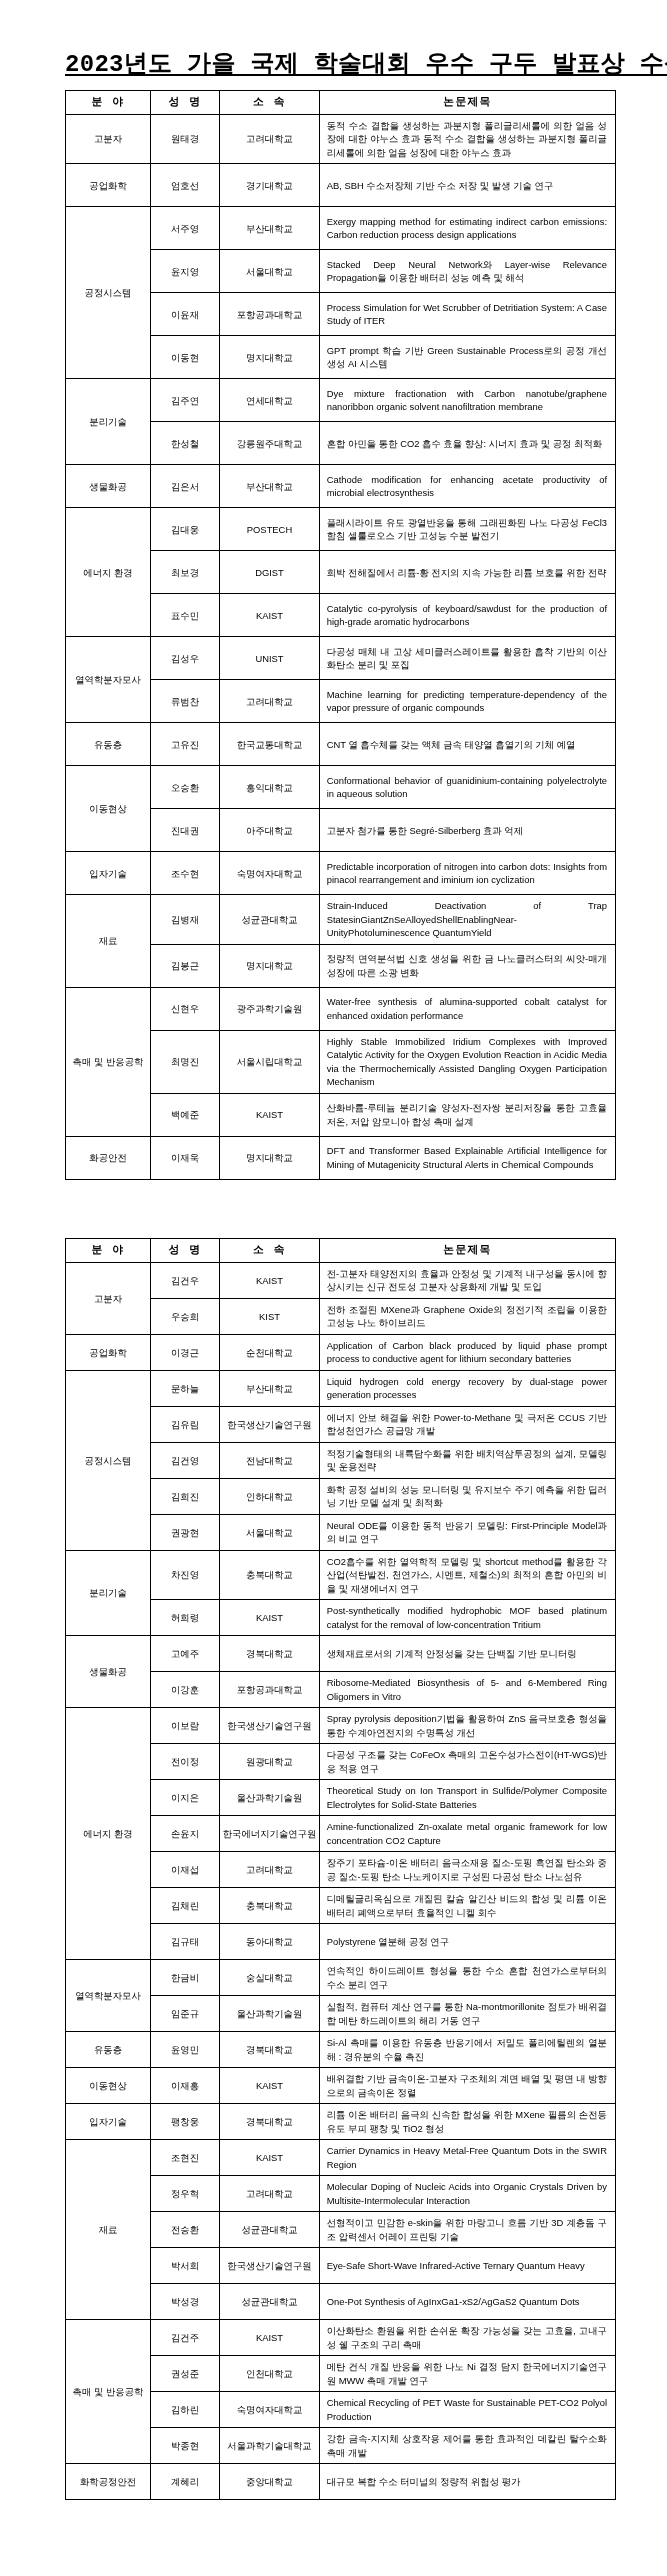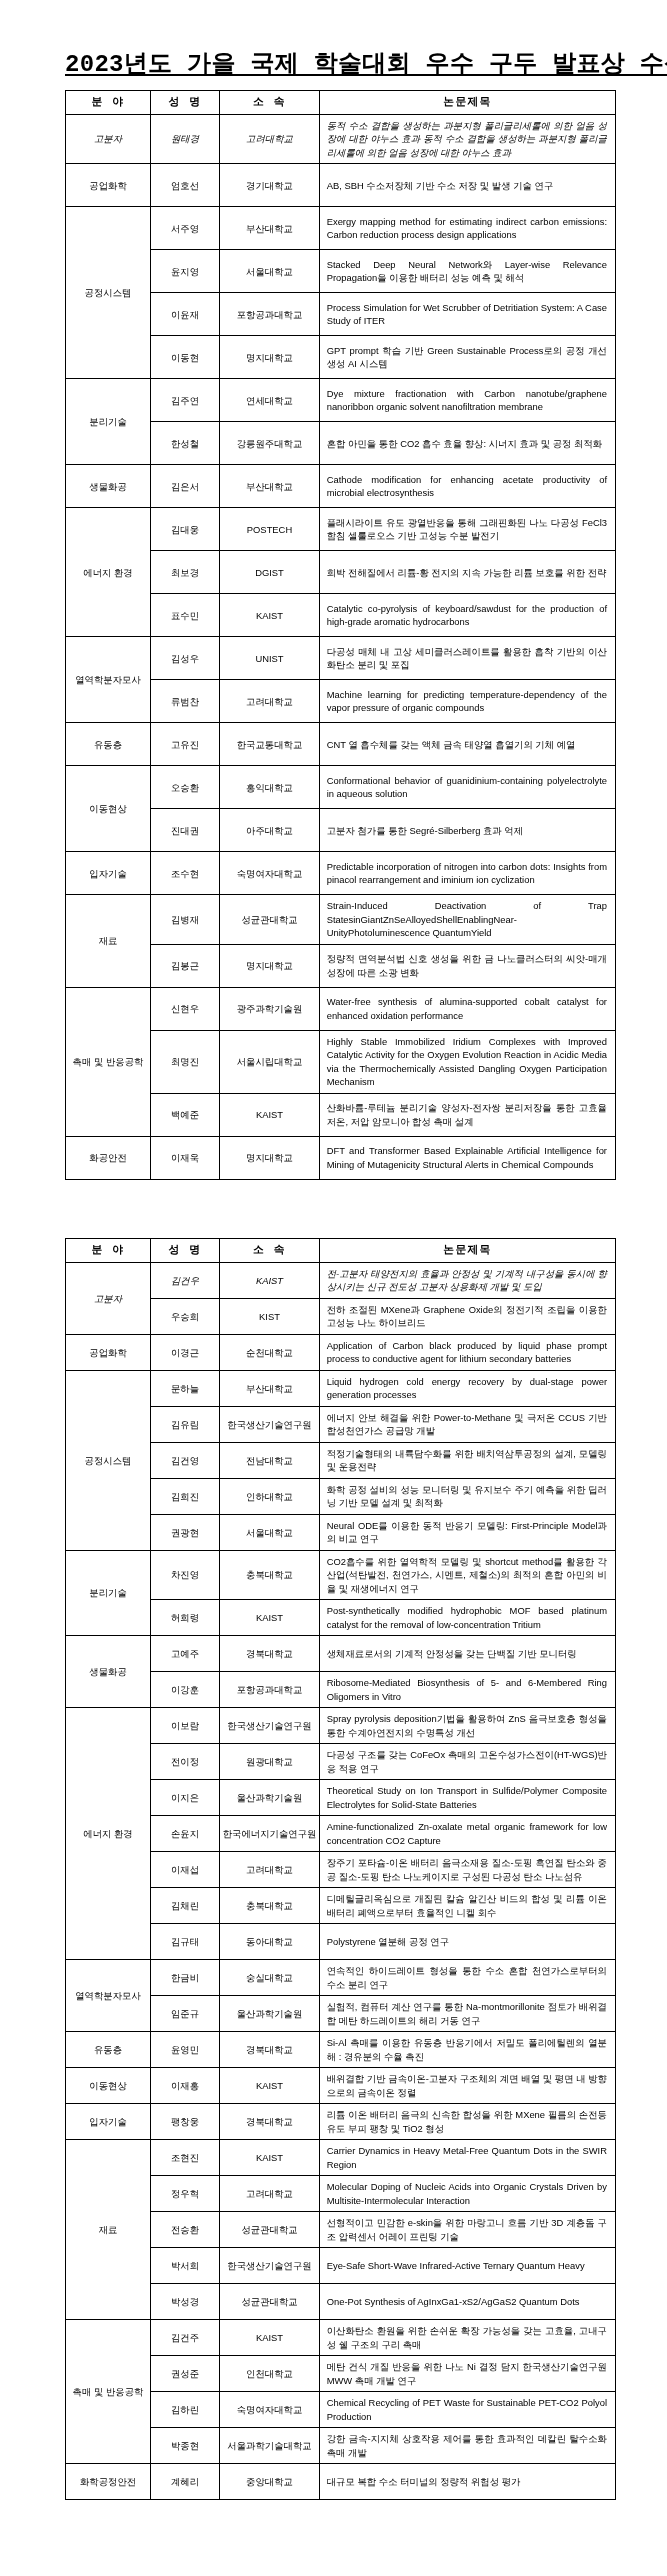--- a/index.html
+++ b/index.html
@@ -62,21 +62,21 @@
   td.title-cell {
     text-align: justify;
     padding: 4px 8px 4px 6.7px;
     font-size: 9.8px;
     line-height: 14px;
     word-break: break-word;
     overflow-wrap: anywhere;
   }
   
   tr.sec-start td { border-top: 1.3px solid #000; }
-  tbody tr.sec-start:first-child td { border-top-width: 0.7px; font-style: italic; }
+  tbody tr.sec-start:first-child td { border-top-width: 0.7px; }
   table.oral tbody tr { height: 43px; }
   table.poster tbody tr { height: 36px; }
 </style>
 </head>
 <body>
 
 <main class="page">
 
   <section class="award-section">
     <h1 class="award-title">2023년도 가을 국제 학술대회 우수 구두 발표상 수상자</h1>
@@ -408,21 +408,21 @@
           </tr>
           <tr class="sec-start">
             <td rowspan="4" class="field-cell">촉매 및 반응공학</td>
             <td class="name-cell">김건주</td>
             <td class="aff-cell">KAIST</td>
             <td class="title-cell">이산화탄소 환원을 위한 손쉬운 확장 가능성을 갖는 고효율, 고내구성 쉘 구조의 구리 촉매</td>
           </tr>
           <tr>
             <td class="name-cell">권성준</td>
             <td class="aff-cell">인천대학교</td>
-            <td class="title-cell">메탄 건식 개질 반응을 위한 나노 Ni 결정 담지 한국생산기술연구원 MWW 촉매 개발 연구</td>
+            <td class="title-cell">메탄 건식 개질 반응을 위한 나노 Ni 결정 담지 한국에너지기술연구원 MWW 촉매 개발 연구</td>
           </tr>
           <tr>
             <td class="name-cell">김하린</td>
             <td class="aff-cell">숙명여자대학교</td>
             <td class="title-cell">Chemical Recycling of PET Waste for Sustainable PET-CO2 Polyol Production</td>
           </tr>
           <tr>
             <td class="name-cell">박종현</td>
             <td class="aff-cell">서울과학기술대학교</td>
             <td class="title-cell">강한 금속-지지체 상호작용 제어를 통한 효과적인 데칼린 탈수소화 촉매 개발</td>

